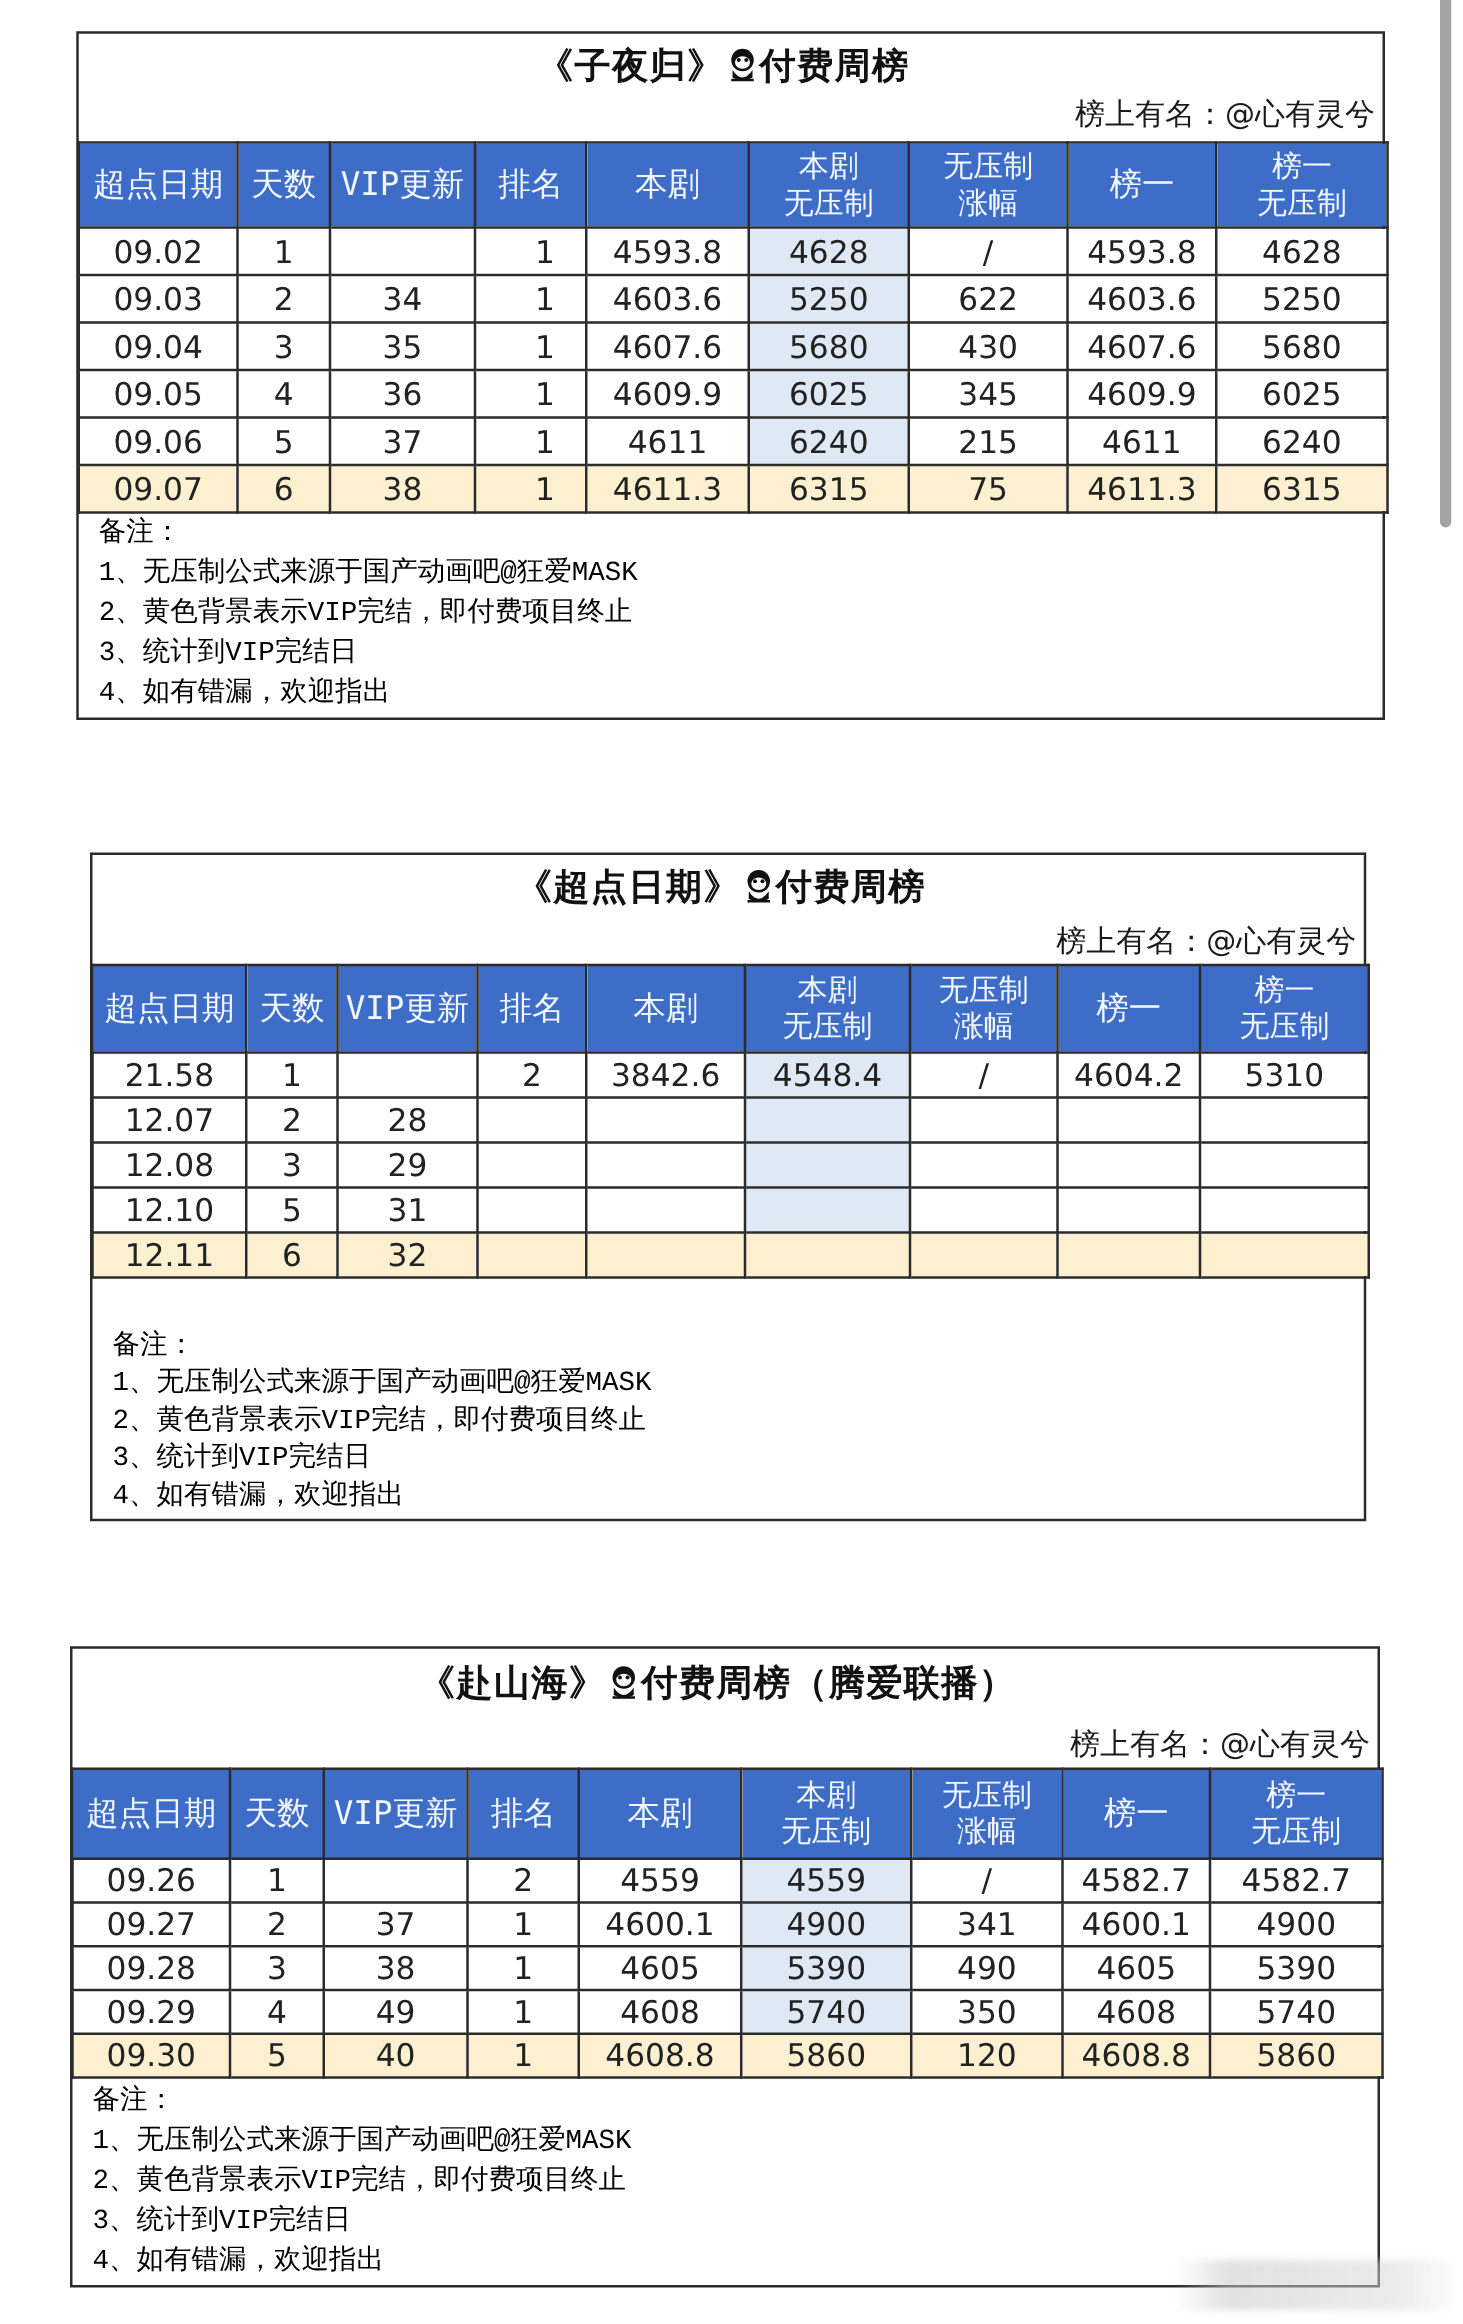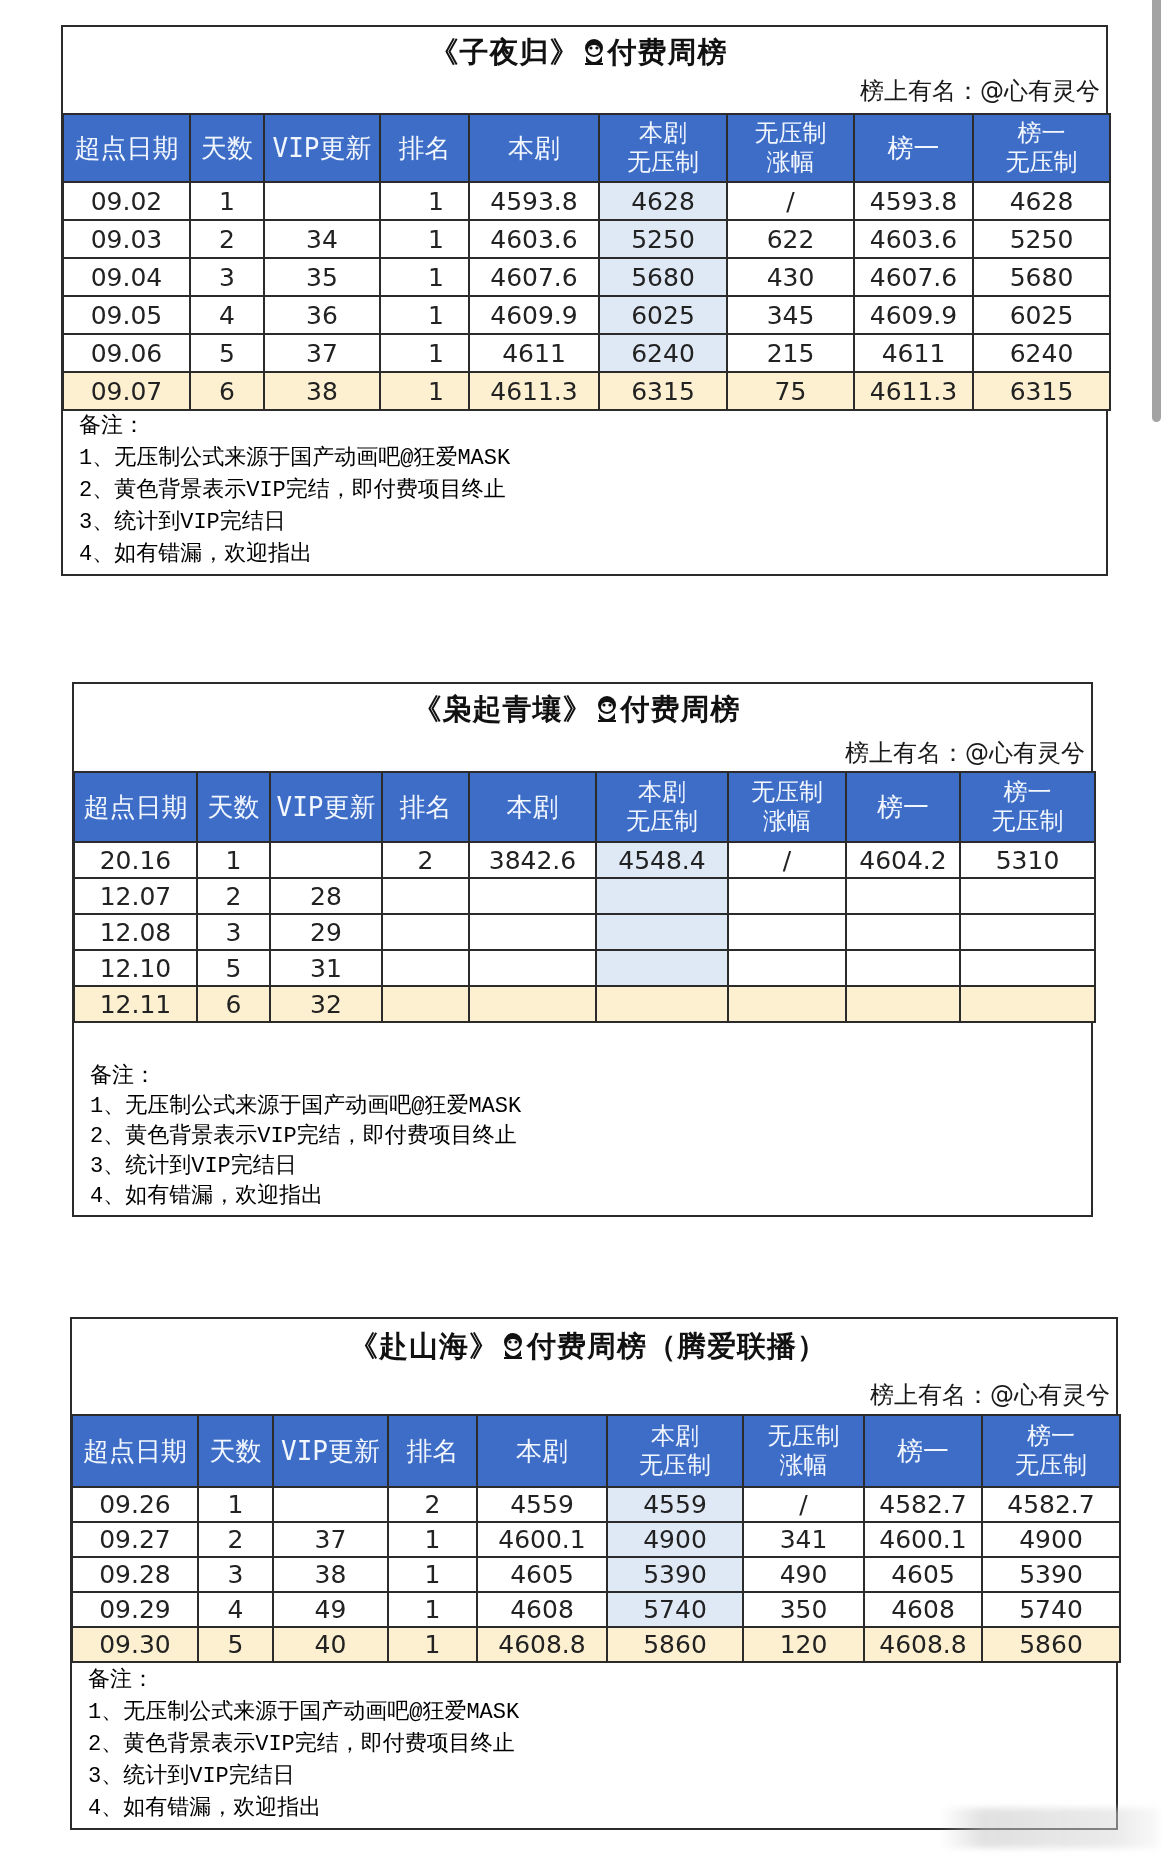--- a/index.html
+++ b/index.html
@@ -176,21 +176,21 @@
     <div>备注：</div>
     <div>1、无压制公式来源于国产动画吧@狂爱MASK</div>
     <div>2、黄色背景表示VIP完结，即付费项目终止</div>
     <div>3、统计到VIP完结日</div>
     <div>4、如有错漏，欢迎指出</div>
   </div>
 </div>
 
 <div class="board" style="left:72px; top:682px; width:1021px; height:535px;">
   <div class="board-title" style="top:6px;">
-    <span>《枭起青壤》</span><span class="penguin"><svg width="24" height="28" viewBox="0 0 24 28">
+    <span>《超点日期》</span><span class="penguin"><svg width="24" height="28" viewBox="0 0 24 28">
           <ellipse cx="12" cy="10" rx="9" ry="9" fill="#111"></ellipse>
           <ellipse cx="12" cy="12" rx="6" ry="5" fill="#fff"></ellipse>
           <circle cx="9" cy="10" r="1.6" fill="#111"></circle>
           <circle cx="15" cy="10" r="1.6" fill="#111"></circle>
           <path d="M4 18 Q12 30 20 18 L20 24 Q12 29 4 24Z" fill="#111"></path>
           <rect x="3" y="25" width="18" height="2" fill="#111"></rect>
         </svg></span><span>付费周榜</span>
   </div>
   <div class="board-credit" style="top:53px;">榜上有名：@心有灵兮</div>
   <table class="grid" style="top:87px; width:1021px;">
@@ -222,21 +222,21 @@
           </th>
         <th>榜一</th>
         <th class="two">
             <div>榜一</div>
             <div>无压制</div>
           </th>
       </tr>
     </thead>
     <tbody>
       <tr style="height:36px;">
-        <td>20.16</td>
+        <td>21.58</td>
         <td>1</td>
         <td></td>
         <td>2</td>
         <td>3842.6</td>
         <td class="blue">4548.4</td>
         <td>/</td>
         <td>4604.2</td>
         <td>5310</td>
       </tr>
       <tr style="height:36px;">
@@ -287,21 +287,21 @@
   </table>
   <div class="notes" style="top:378px; line-height:30px;">
     <div>备注：</div>
     <div>1、无压制公式来源于国产动画吧@狂爱MASK</div>
     <div>2、黄色背景表示VIP完结，即付费项目终止</div>
     <div>3、统计到VIP完结日</div>
     <div>4、如有错漏，欢迎指出</div>
   </div>
 </div>
 
-<div class="board" style="left:56px; top:1317px; width:1048px; height:513px;margin-left:14px;">
+<div class="board" style="left:56px; top:1317px; width:1048px; height:513px;">
   <div class="board-title" style="top:8px;">
     <span>《赴山海》</span><span class="penguin"><svg width="24" height="28" viewBox="0 0 24 28">
           <ellipse cx="12" cy="10" rx="9" ry="9" fill="#111"></ellipse>
           <ellipse cx="12" cy="12" rx="6" ry="5" fill="#fff"></ellipse>
           <circle cx="9" cy="10" r="1.6" fill="#111"></circle>
           <circle cx="15" cy="10" r="1.6" fill="#111"></circle>
           <path d="M4 18 Q12 30 20 18 L20 24 Q12 29 4 24Z" fill="#111"></path>
           <rect x="3" y="25" width="18" height="2" fill="#111"></rect>
         </svg></span><span>付费周榜（腾爱联播）</span>
   </div>

